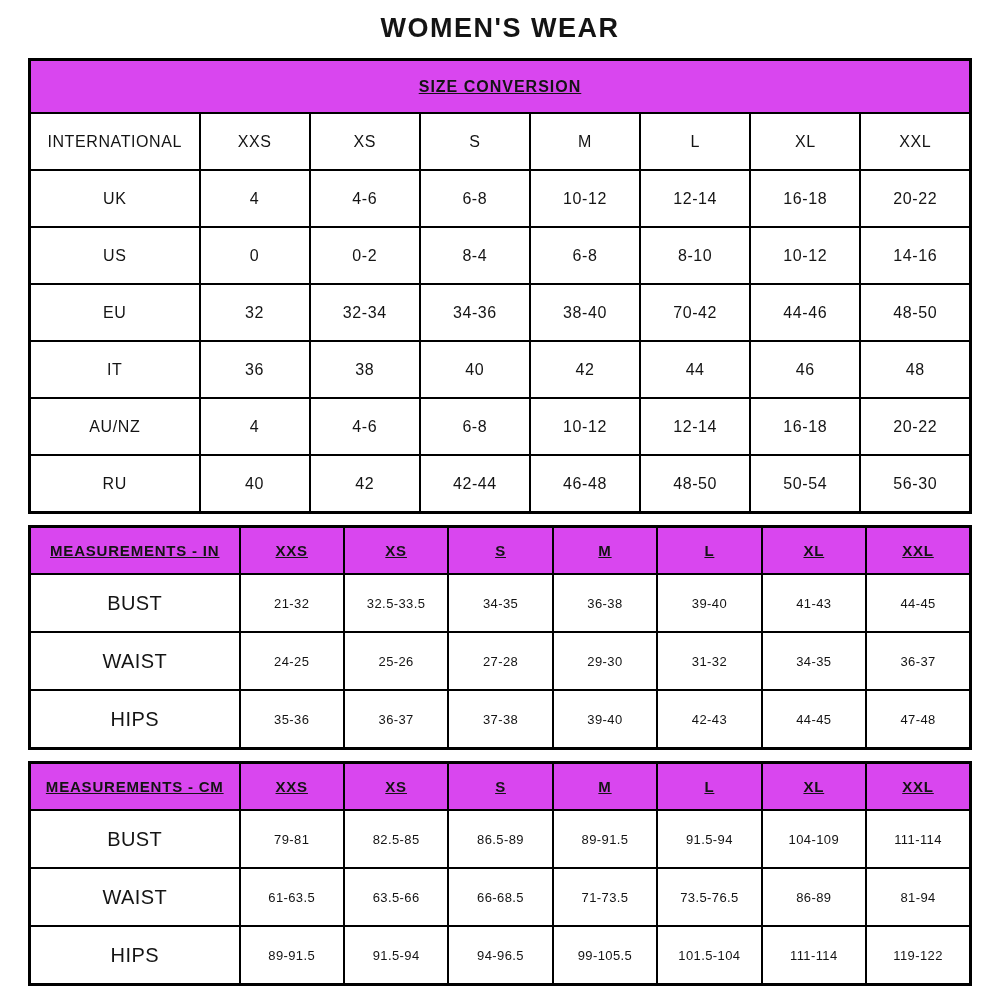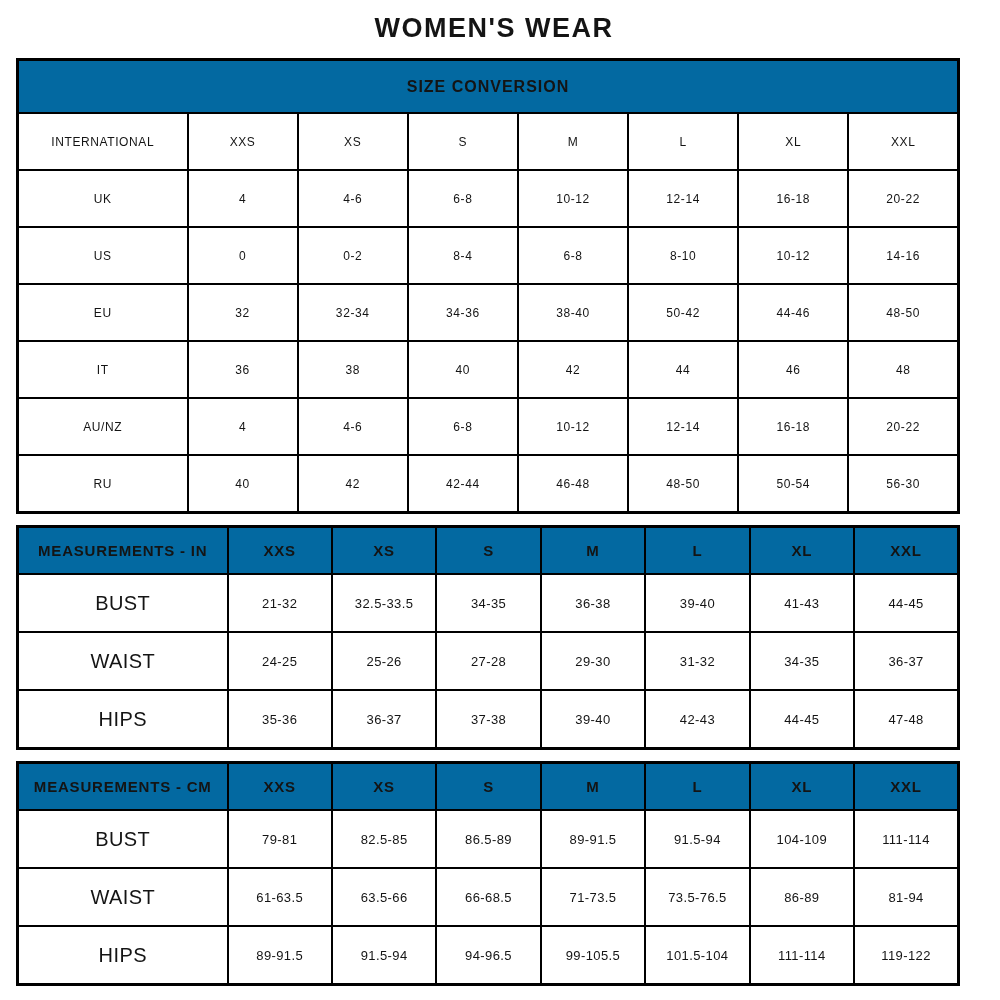--- a/index.html
+++ b/index.html
@@ -1,24 +1,24 @@
 <!DOCTYPE html>
 <html><head>
 <meta charset="utf-8">
 <style>
   html,body { margin:0; padding:0; background:#ffffff; }
   body { width:1000px; height:1000px; font-family:"Liberation Sans", sans-serif; color:#141414; }
-  .page { padding:13px 28px 0 16px; }
+  .page { padding:13px 28px 0 28px; }
   .page-title { text-align:center; font-size:27px; font-weight:bold; letter-spacing:1.5px; margin:0 0 14px 0; }
   table { border-collapse:collapse; table-layout:fixed; width:944px; border:3px solid #000; margin:0 0 11px 0; }
   th, td { border:2px solid #000; text-align:center; vertical-align:middle; padding:0; overflow:hidden; white-space:nowrap; }
-  .gray { background:#0369a1; }
+  .gray { background:#d946ef;text-decoration:underline; }
   
   .t1 .band th { height:51px; font-size:16px; font-weight:bold; letter-spacing:1px; }
-  .t1 td { height:55px; font-size:12px; letter-spacing:0.6px; }
+  .t1 td { height:55px; font-size:16px; letter-spacing:0.6px; }
   
   .tm .hdr td { height:45px; font-size:15px; font-weight:bold; letter-spacing:0.8px; }
   .tm td { height:56px; font-size:13px; letter-spacing:0.4px; }
   .tm td.lbl { font-size:20px; }
 </style>
 </head>
 <body>
 
 <div class="page">
   <h1 class="page-title">WOMEN'S WEAR</h1>
@@ -63,21 +63,21 @@
         <td>8-10</td>
         <td>10-12</td>
         <td>14-16</td>
       </tr>
       <tr>
         <td>EU</td>
         <td>32</td>
         <td>32-34</td>
         <td>34-36</td>
         <td>38-40</td>
-        <td>50-42</td>
+        <td>70-42</td>
         <td>44-46</td>
         <td>48-50</td>
       </tr>
       <tr>
         <td>IT</td>
         <td>36</td>
         <td>38</td>
         <td>40</td>
         <td>42</td>
         <td>44</td>

